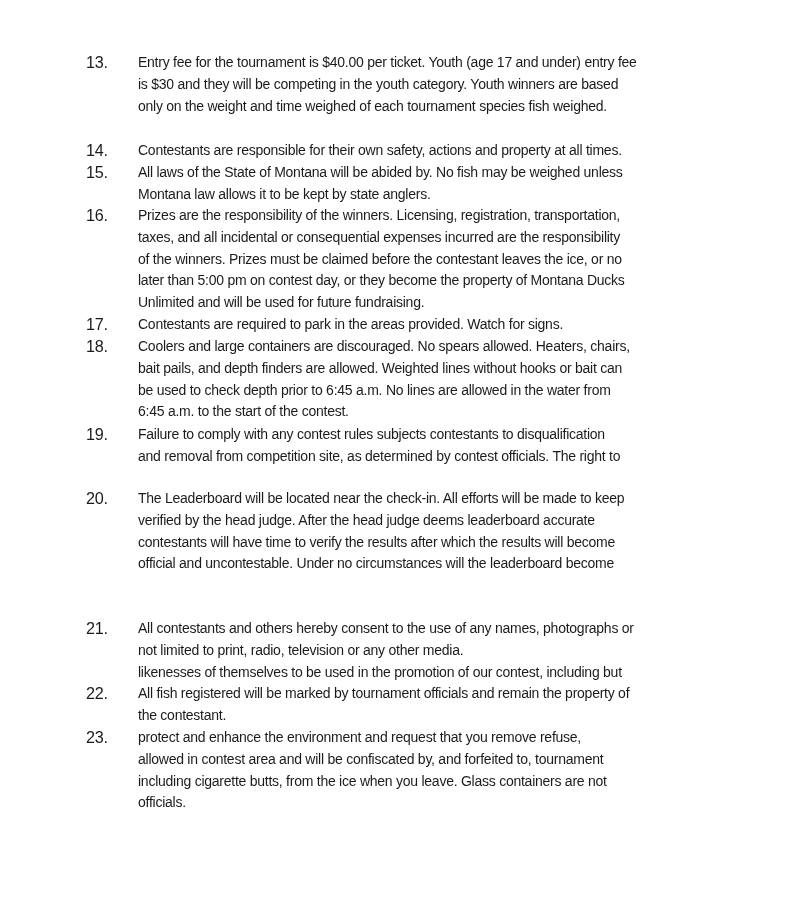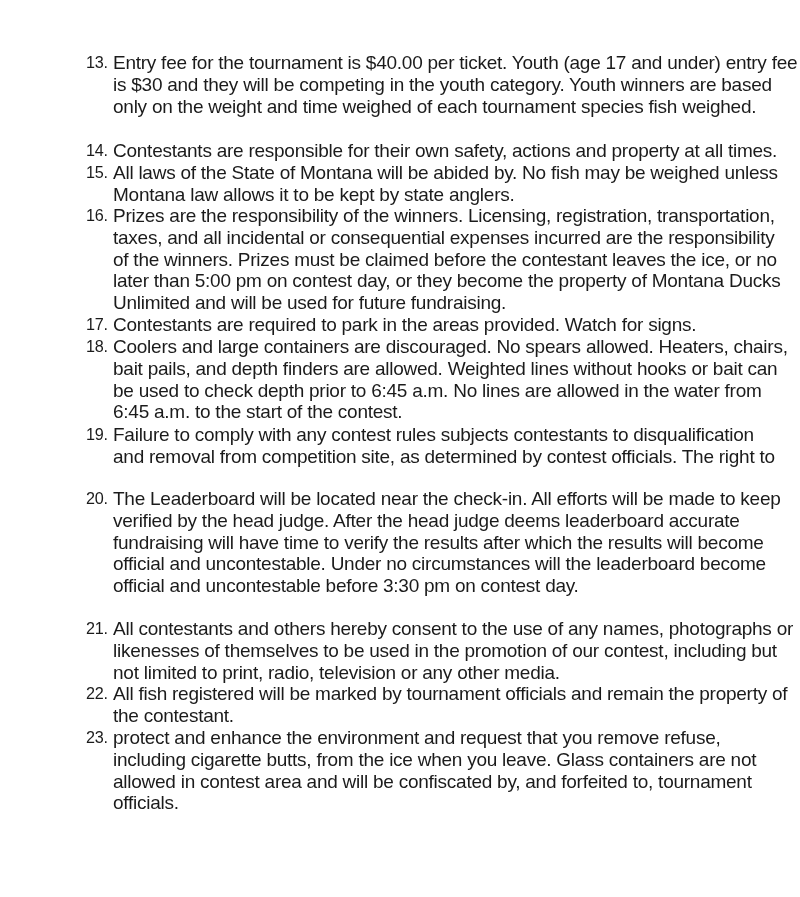--- a/index.html
+++ b/index.html
@@ -2,21 +2,21 @@
 <html><head>
   <meta charset="utf-8">
   <style>
     html, body { margin: 0; padding: 0; background: #ffffff; }
     body { width: 800px; height: 897px; position: relative; overflow: hidden;
       font-family: "Liberation Sans", sans-serif; color: #1b1b1b; }
     .doc { position: absolute; left: 0; top: 0; width: 800px; height: 897px; }
     .item { position: absolute; left: 86px; width: 680px; }
     .num { position: absolute; left: 0; top: 0; width: 28px; font-size: 16.2px; line-height: 21.8px; letter-spacing: -0.2px; }
     .lines { margin-left: 27px; }
-    .line { display: block; white-space: nowrap; font-size: 19px; line-height: 21.8px; letter-spacing: -0.25px; }
+    .line { display: block; white-space: nowrap; font-size: 14px; line-height: 21.8px; letter-spacing: -0.25px; margin-left: 25px; }
   </style>
 </head>
 <body>
 
 <div class="doc">
 
   <div class="item" style="top:52px">
     <span class="num">13.</span>
     <div class="lines">
       <span class="line">Entry fee for the tournament is $40.00 per ticket. Youth (age 17 and under) entry fee</span>
@@ -74,46 +74,45 @@
       <span class="line">Failure to comply with any contest rules subjects contestants to disqualification</span>
       <span class="line">and removal from competition site, as determined by contest officials. The right to</span>
     </div>
   </div>
 
   <div class="item" style="top:488px">
     <span class="num">20.</span>
     <div class="lines">
       <span class="line">The Leaderboard will be located near the check-in. All efforts will be made to keep</span>
       <span class="line">verified by the head judge. After the head judge deems leaderboard accurate</span>
-      <span class="line">fundraising will have time to verify the results after which the results will become</span>
+      <span class="line">contestants will have time to verify the results after which the results will become</span>
       <span class="line">official and uncontestable. Under no circumstances will the leaderboard become</span>
-      <span class="line">official and uncontestable before 3:30 pm on contest day.</span>
     </div>
   </div>
 
   <div class="item" style="top:618px">
     <span class="num">21.</span>
     <div class="lines">
       <span class="line">All contestants and others hereby consent to the use of any names, photographs or</span>
+      <span class="line">not limited to print, radio, television or any other media.</span>
       <span class="line">likenesses of themselves to be used in the promotion of our contest, including but</span>
-      <span class="line">not limited to print, radio, television or any other media.</span>
     </div>
   </div>
 
   <div class="item" style="top:683px">
     <span class="num">22.</span>
     <div class="lines">
       <span class="line">All fish registered will be marked by tournament officials and remain the property of</span>
       <span class="line">the contestant.</span>
     </div>
   </div>
 
   <div class="item" style="top:727px">
     <span class="num">23.</span>
     <div class="lines">
       <span class="line">protect and enhance the environment and request that you remove refuse,</span>
+      <span class="line">allowed in contest area and will be confiscated by, and forfeited to, tournament</span>
       <span class="line">including cigarette butts, from the ice when you leave. Glass containers are not</span>
-      <span class="line">allowed in contest area and will be confiscated by, and forfeited to, tournament</span>
       <span class="line">officials.</span>
     </div>
   </div>
 
 </div>
 
 </body></html>

